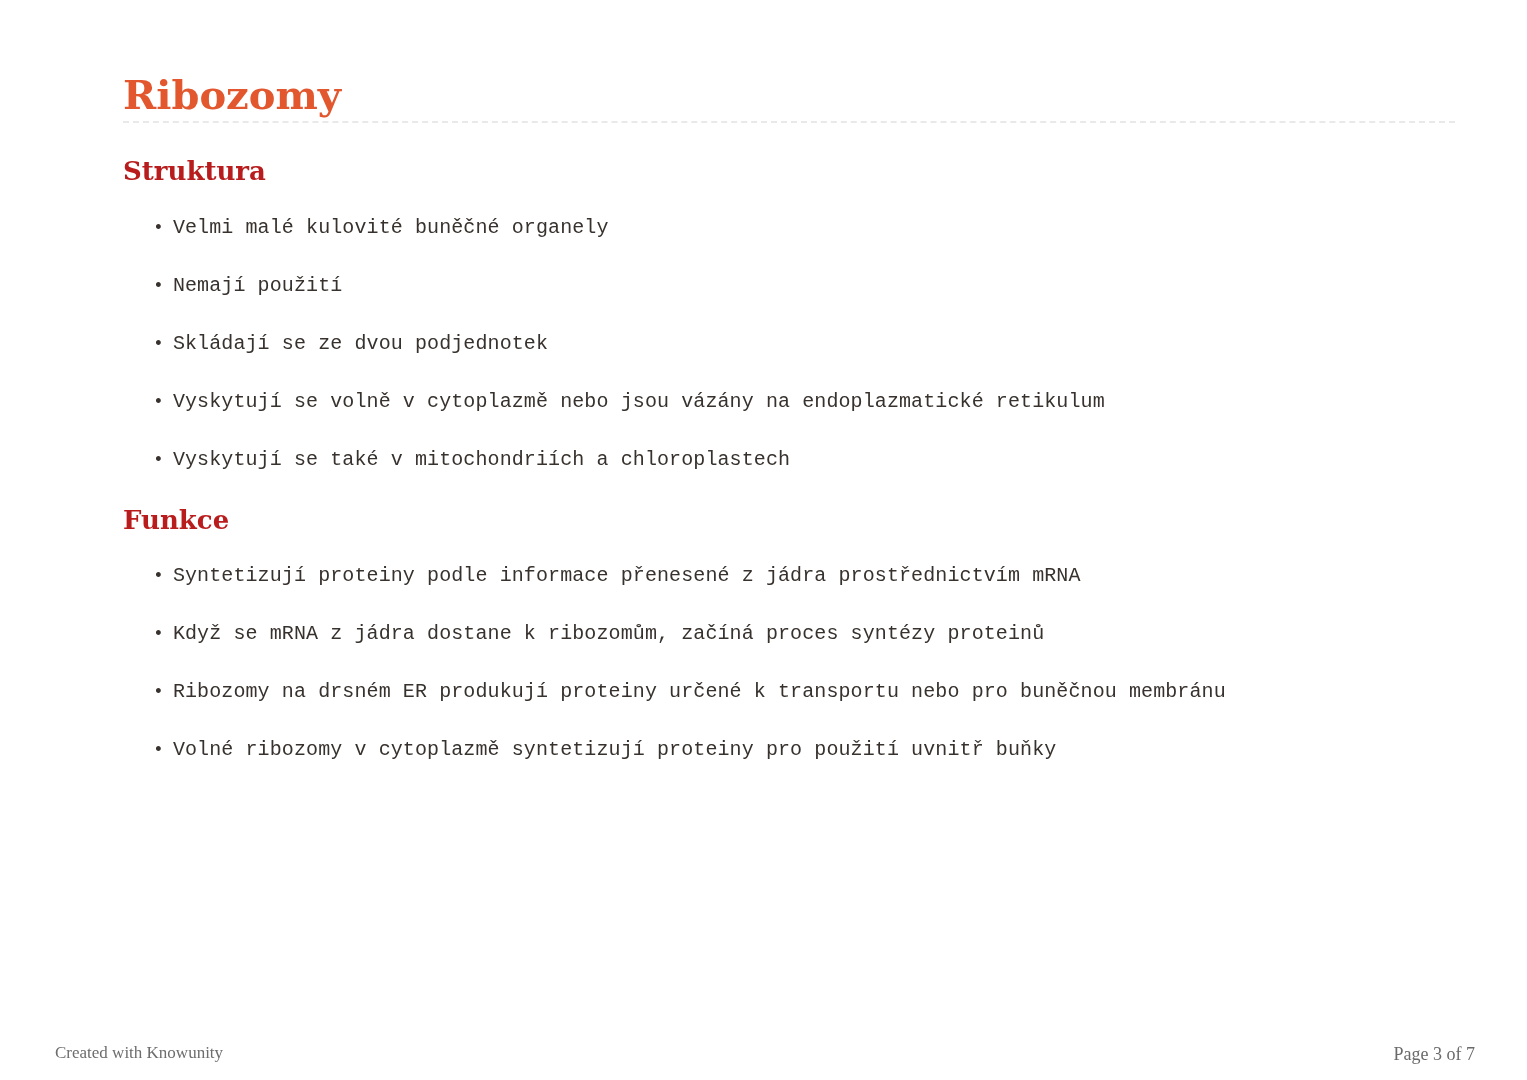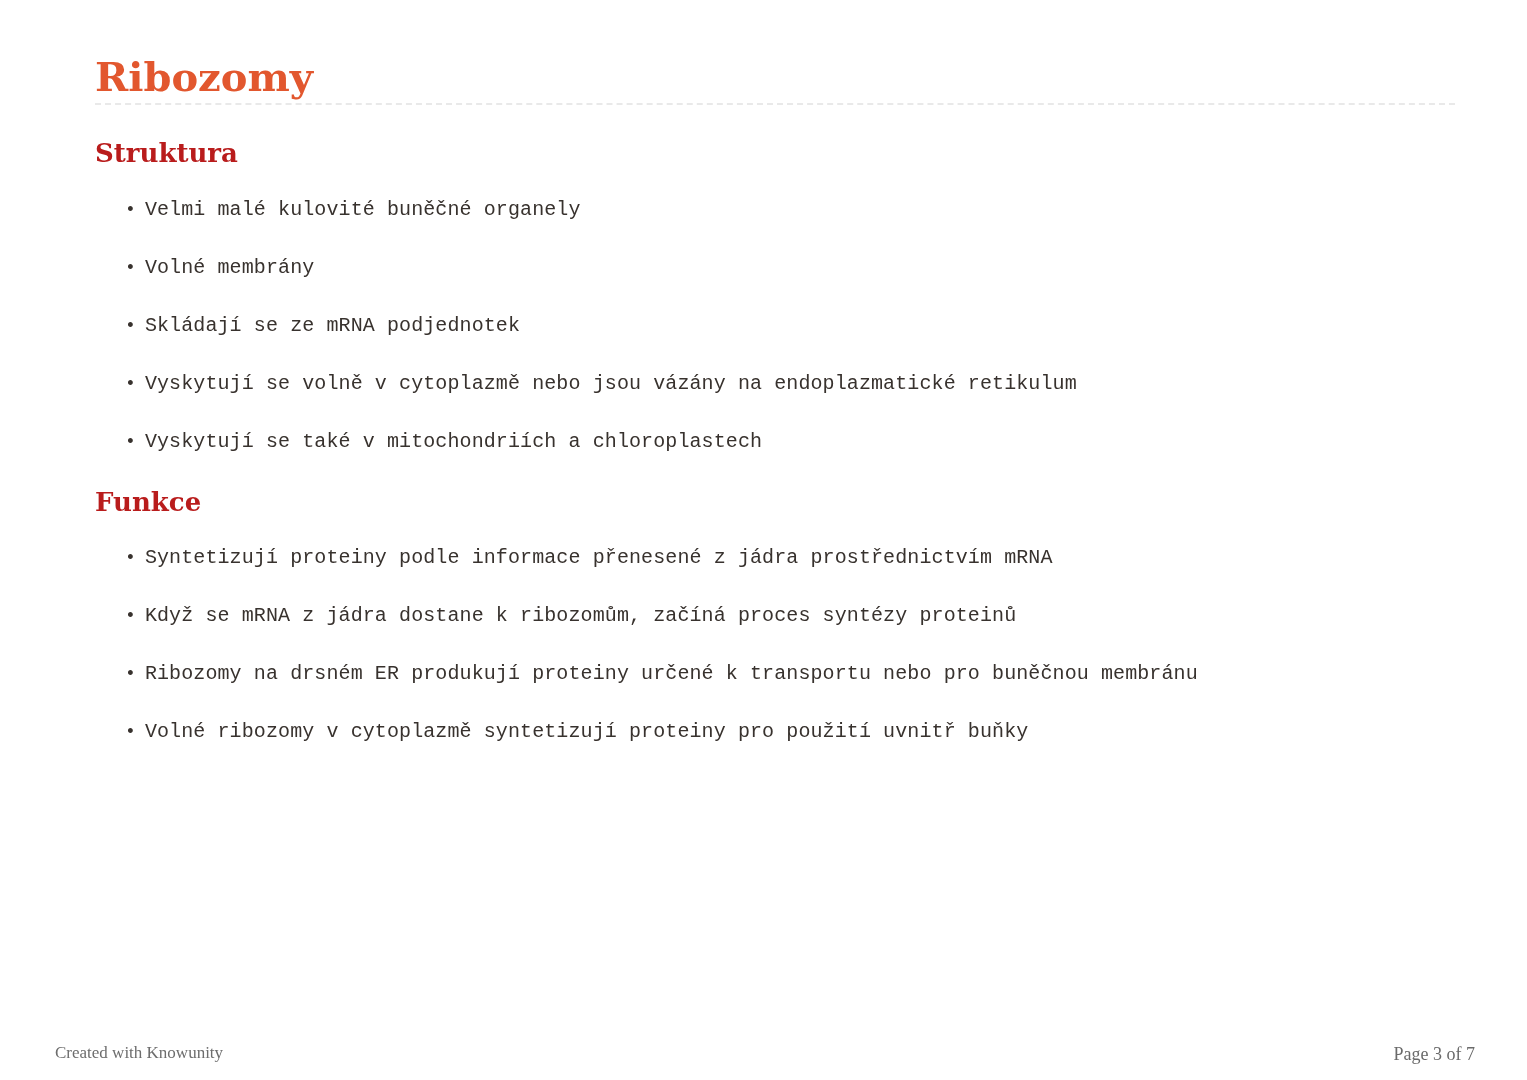--- a/index.html
+++ b/index.html
@@ -6,21 +6,22 @@
   html, body { background: #ffffff; }
   .page {
     position: relative;
     width: 1527px;
     height: 1080px;
     background: #ffffff;
     overflow: hidden;
     font-family: "Liberation Sans", sans-serif;
   }
   .content {
-    padding: 57px 72px 0 95px;
+    padding: 75px 72px 0 95px;
+    margin-left: 28px;
   }
   .doc-title {
     font-family: "DejaVu Serif", serif;
     font-weight: 700;
     font-size: 40px;
     line-height: 1.0;
     color: #e2572e;
     padding-bottom: 6px;
     border-bottom: 2px dashed #e9e9e9;
   }
@@ -75,22 +76,22 @@
 
 <div class="page">
   <div class="content">
 
     <h1 class="doc-title">Ribozomy</h1>
 
     <div class="section">
       <h2 class="section-heading">Struktura</h2>
       <ul class="bullet-list">
         <li class="bullet-item"><span class="bullet-marker">•</span><span>Velmi malé kulovité buněčné organely</span></li>
-        <li class="bullet-item"><span class="bullet-marker">•</span><span>Volné membrány</span></li>
-        <li class="bullet-item"><span class="bullet-marker">•</span><span>Skládají se ze mRNA podjednotek</span></li>
+        <li class="bullet-item"><span class="bullet-marker">•</span><span>Nemají použití</span></li>
+        <li class="bullet-item"><span class="bullet-marker">•</span><span>Skládají se ze dvou podjednotek</span></li>
         <li class="bullet-item"><span class="bullet-marker">•</span><span>Vyskytují se volně v cytoplazmě nebo jsou vázány na endoplazmatické retikulum</span></li>
         <li class="bullet-item"><span class="bullet-marker">•</span><span>Vyskytují se také v mitochondriích a chloroplastech</span></li>
       </ul>
     </div>
 
     <div class="section">
       <h2 class="section-heading">Funkce</h2>
       <ul class="bullet-list">
         <li class="bullet-item"><span class="bullet-marker">•</span><span>Syntetizují proteiny podle informace přenesené z jádra prostřednictvím mRNA</span></li>
         <li class="bullet-item"><span class="bullet-marker">•</span><span>Když se mRNA z jádra dostane k ribozomům, začíná proces syntézy proteinů</span></li>

